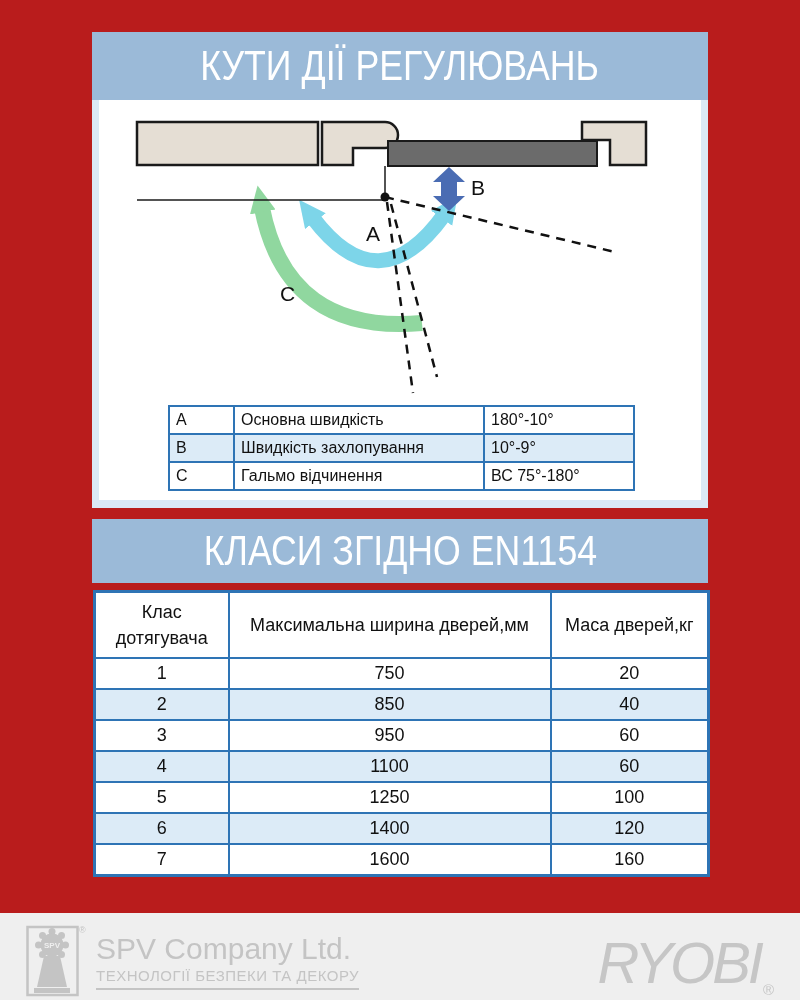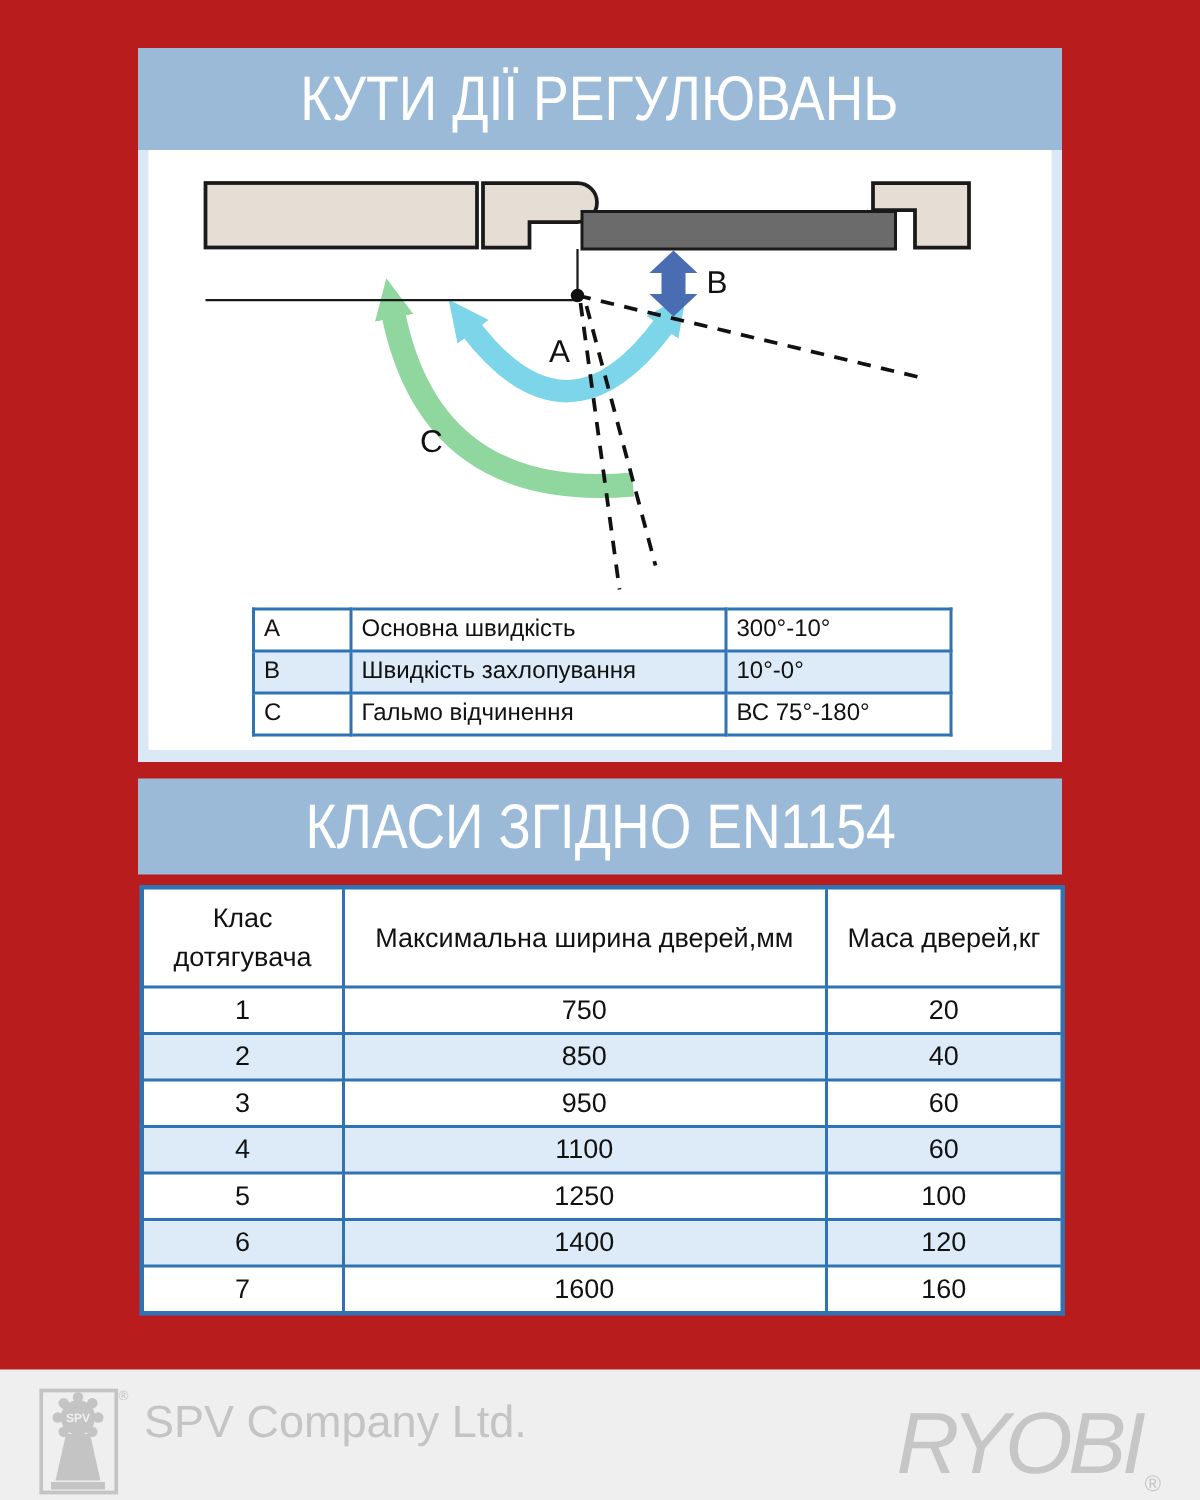--- a/index.html
+++ b/index.html
@@ -97,26 +97,26 @@
   <table class="mini">
     <colgroup>
         <col style="width:65px">
         <col style="width:250px">
         <col style="width:150px">
       </colgroup>
     <tbody>
       <tr>
         <td>A</td>
         <td>Основна швидкість</td>
-        <td>300°-10°</td>
+        <td>180°-10°</td>
       </tr>
       <tr>
         <td>B</td>
         <td>Швидкість захлопування</td>
-        <td>10°-0°</td>
+        <td>10°-9°</td>
       </tr>
       <tr>
         <td>C</td>
         <td>Гальмо відчинення</td>
         <td>ВС 75°-180°</td>
       </tr>
     </tbody>
   </table>
 
   <div class="band band2">
@@ -189,19 +189,20 @@
           <circle cx="35.5" cy="31.5" r="3.5"></circle>
         <circle cx="26" cy="22" r="11.5"></circle>
         <path d="M18 33 L34 33 L41 64 L11 64 Z"></path>
         <rect x="8" y="65" width="36" height="5"></rect>
       </g>
       <text x="26" y="25" font-size="8" font-weight="bold" fill="#efefef" text-anchor="middle">SPV</text>
       <text x="53" y="10" font-size="9" fill="#c4c4c4">®</text>
     </svg>
     <div class="spv-text">
       <div class="spv-name">SPV Company Ltd.</div>
+      <div class="spv-tagline">ТЕХНОЛОГІЇ БЕЗПЕКИ ТА ДЕКОРУ</div>
     </div>
     <div class="ryobi">
       <span>RYOBI</span><span class="ryobi-reg">®</span>
     </div>
   </div>
 
 </div>
 
 </body></html>

